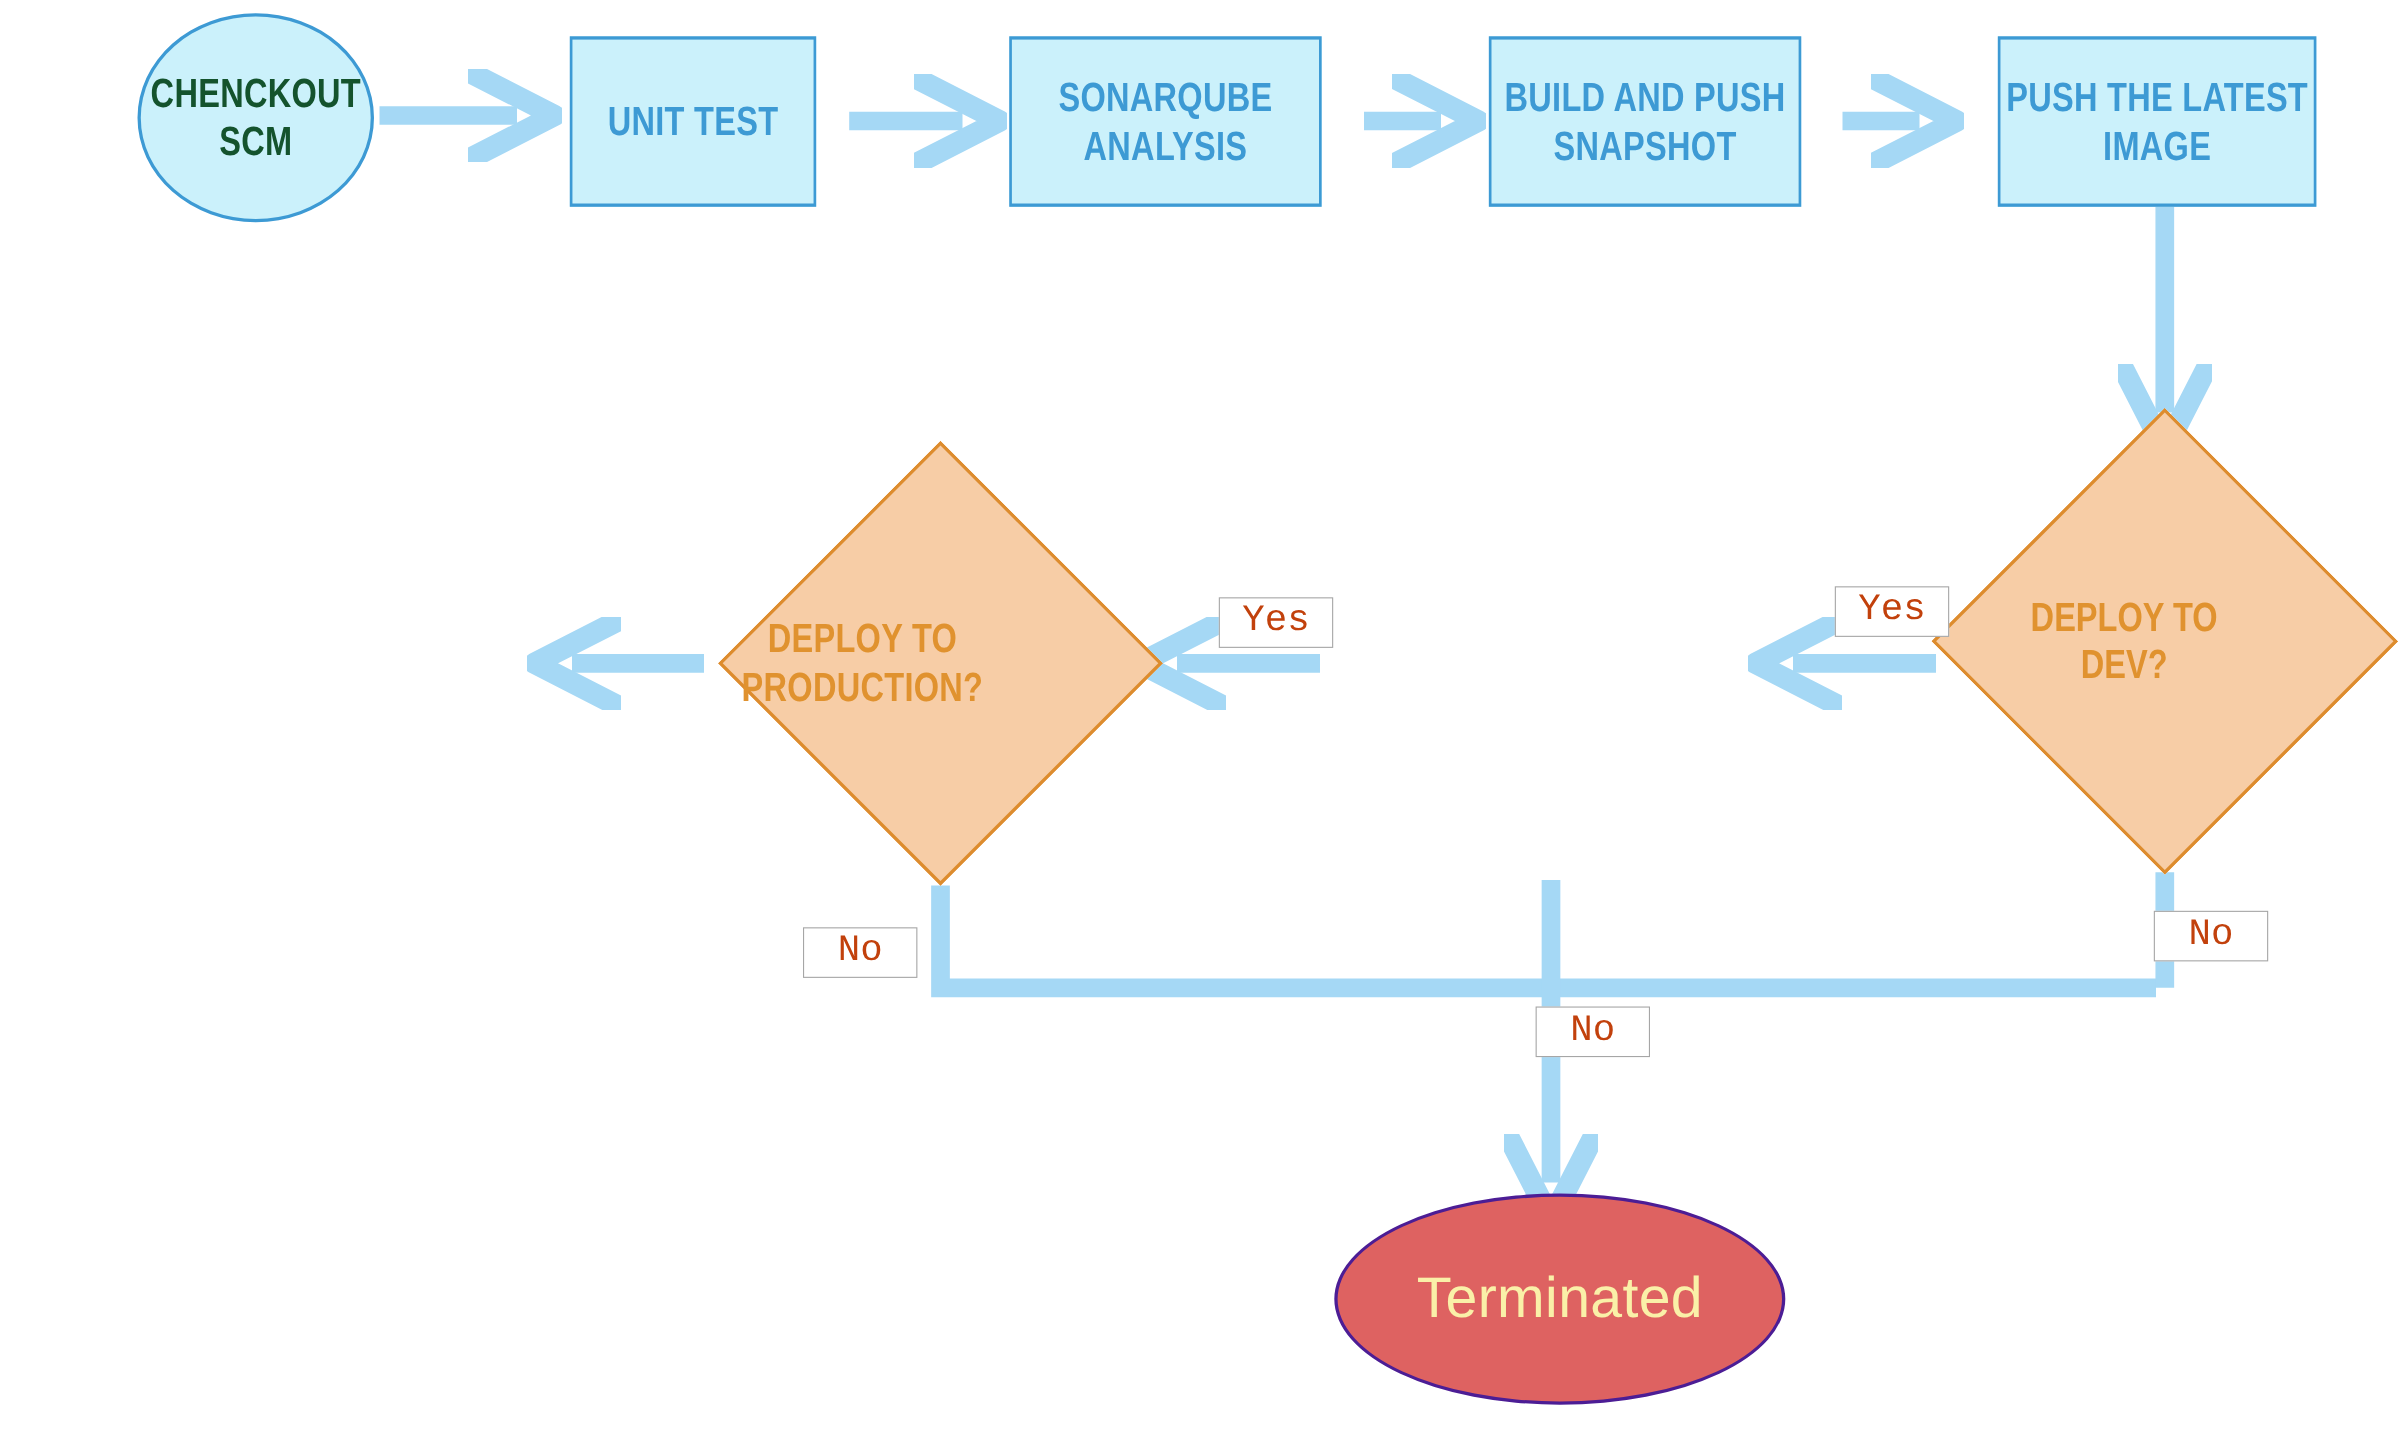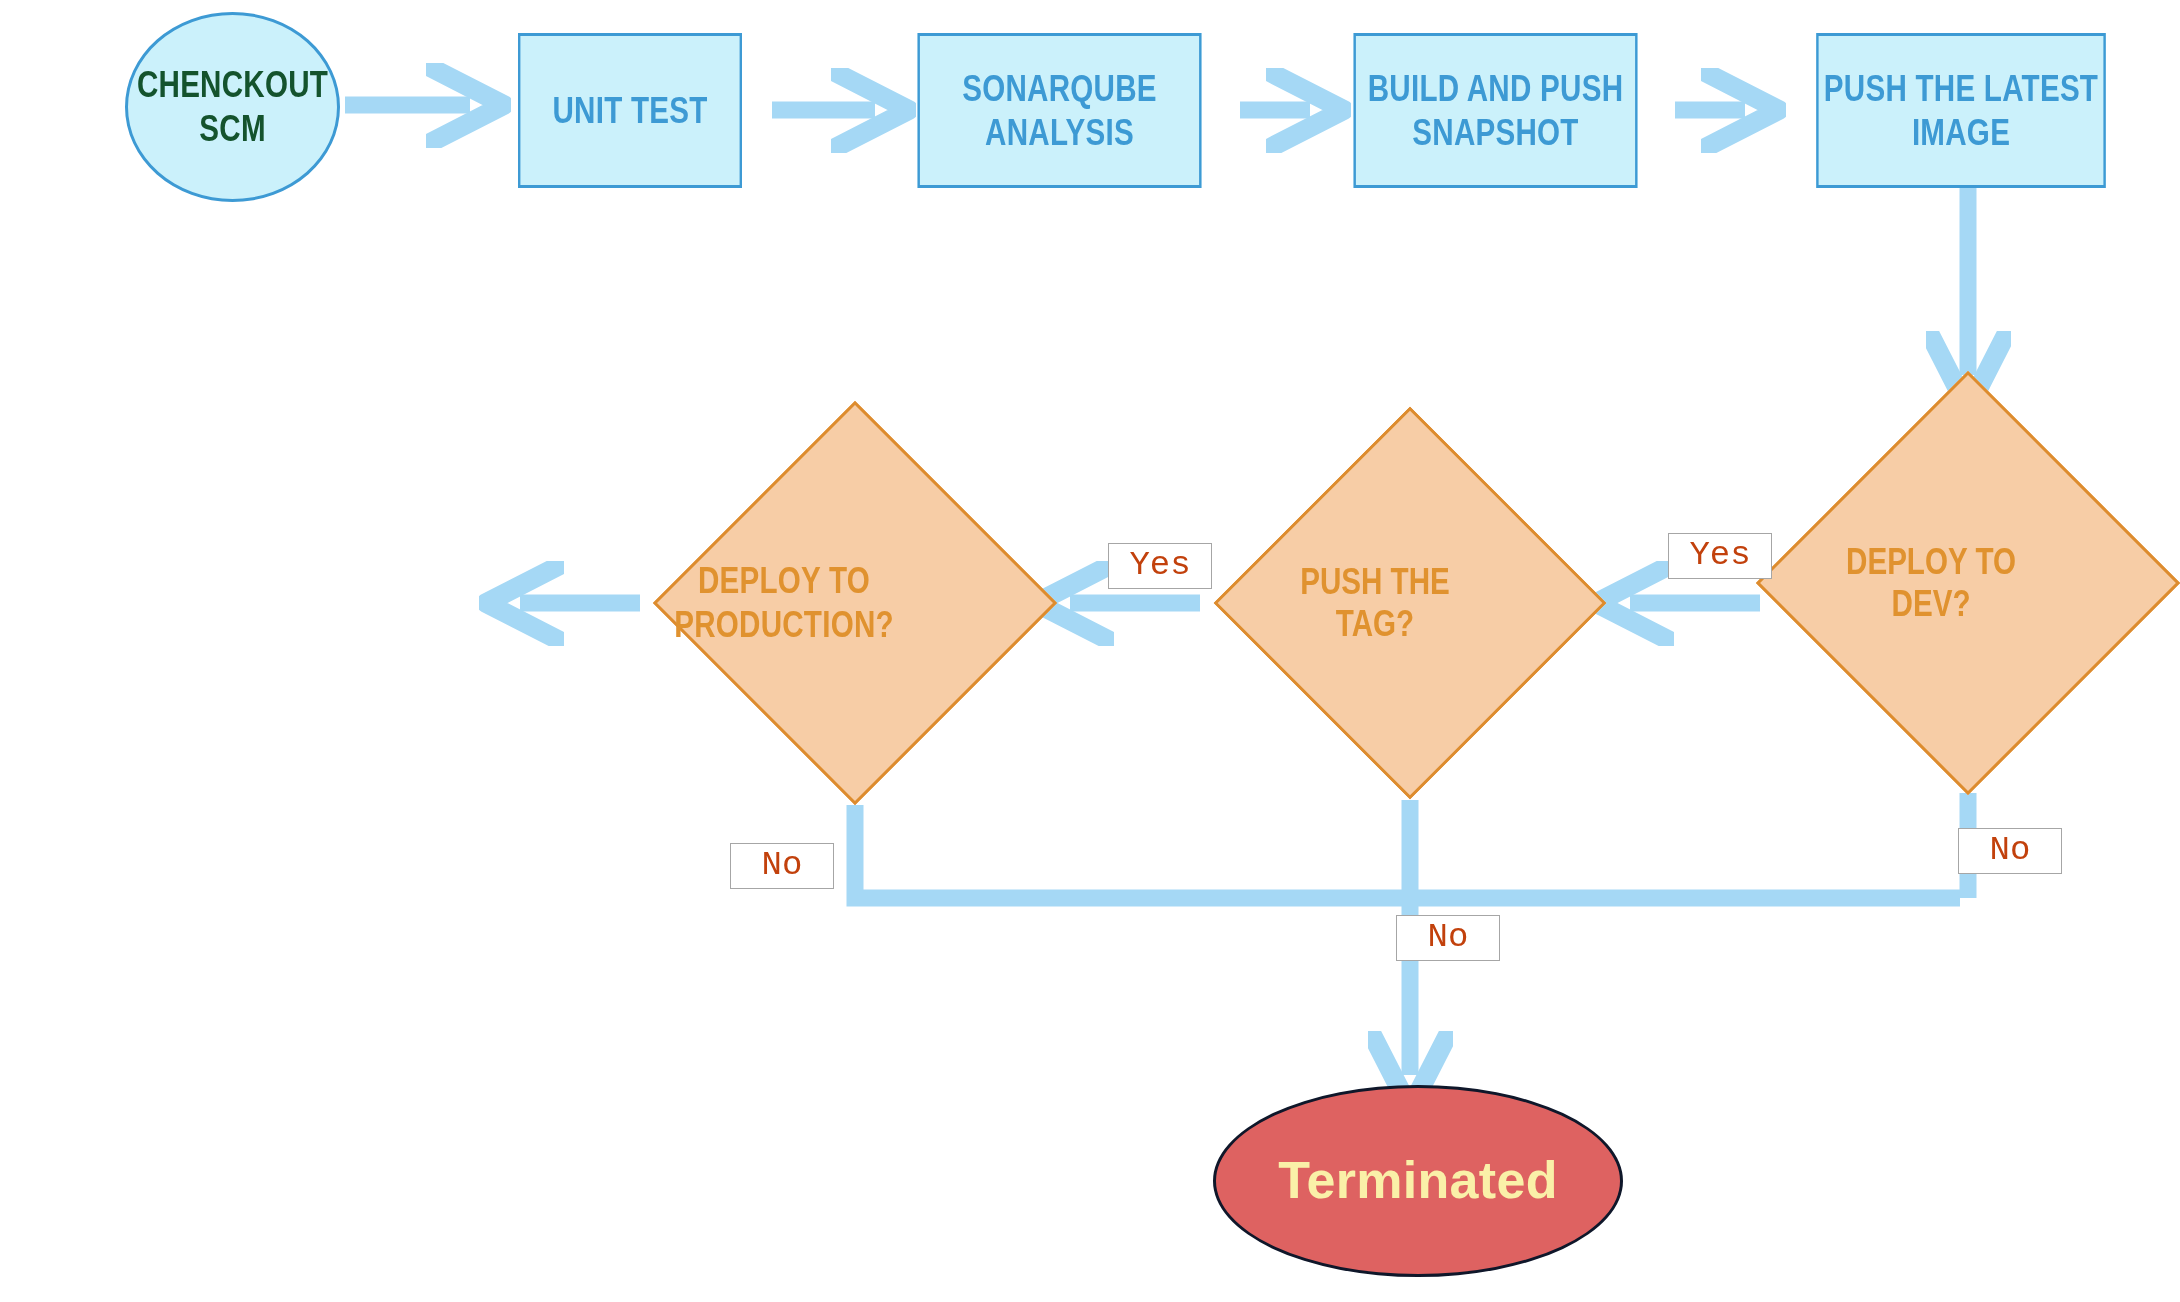--- a/index.html
+++ b/index.html
@@ -85,24 +85,24 @@
   .decision .dia-label {
     position: relative;
     z-index: 2;
     transform: scaleX(0.80);
     width: 125%;
     left: -12.5%;
   }
 
   .fail-ellipse {
     background: #DE6261;
-    border: 3px solid #0f172a;
+    border: 3px solid #4c1d95;
     border-radius: 50%;
     color: #FAF0A8;
-    font-weight: 700;
+    font-weight: 400;
     font-size: 52px;
   }
 
   
   .edge-label {
     position: absolute;
     box-sizing: border-box;
     background: #ffffff;
     border: 1px solid #A6A6A6;
     color: #c2410c;
@@ -181,24 +181,20 @@
       <span class="label">PUSH THE LATEST</span>
       <span class="label">IMAGE</span>
     </div>
   </div>
 
   <div class="node decision" style="left:1818px; top:433px; width:300px; height:300px;">
     <div class="dia-bg"></div>
     <span class="dia-label">DEPLOY TO DEV?</span>
   </div>
 
-  <div class="node decision" style="left:1271px; top:464px; width:278px; height:278px;">
-    <div class="dia-bg"></div>
-    <span class="dia-label">PUSH THE TAG?</span>
-  </div>
 
   <div class="node decision" style="left:712px; top:460px; width:286px; height:286px;justify-content:flex-end;">
     <div class="dia-bg"></div>
     <div class="dia-label" style="width:150%; left:-25%;">
       <span class="label">DEPLOY TO</span>
       <span class="label">PRODUCTION?</span>
     </div>
   </div>
 
 

